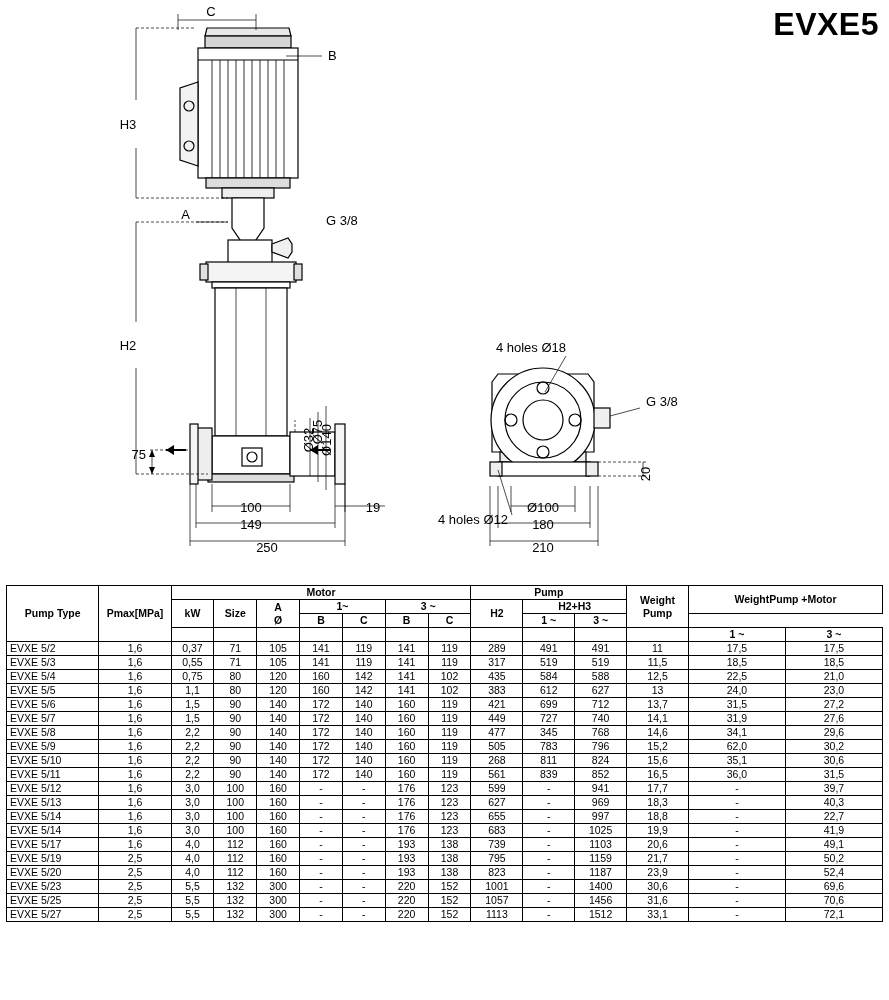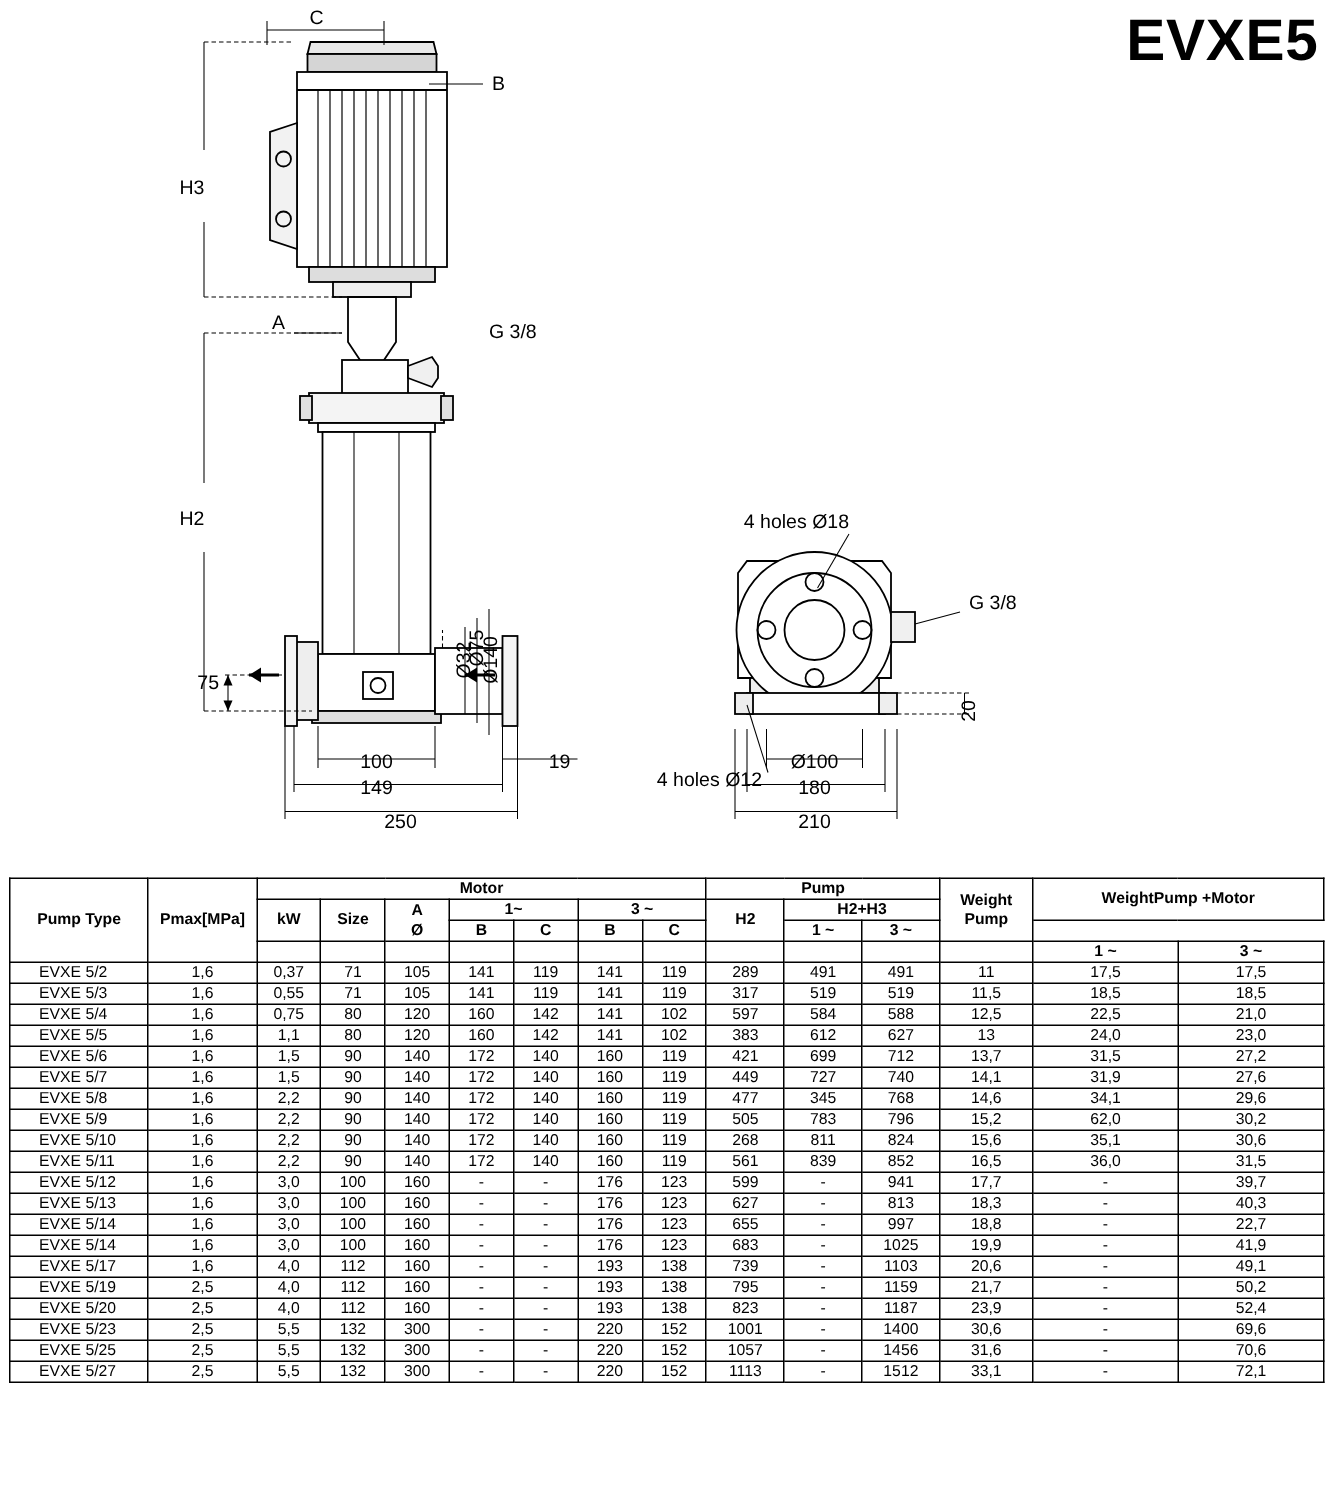--- a/index.html
+++ b/index.html
@@ -6,41 +6,41 @@
   body{
     width:889px;height:1000px;
     background:#ffffff;
     font-family:"Liberation Sans", sans-serif;
     color:#000;
     position:relative;
     overflow:hidden;
   }
   .title{
     position:absolute;right:10px;top:6px;
-    font-size:39px;font-weight:bold;letter-spacing:0.5px;text-align:center;
+    font-size:32px;font-weight:bold;letter-spacing:0.5px;text-align:center;
   }
   #drawing{position:absolute;left:0;top:0;width:889px;height:570px;}
   .tbl-wrap{position:absolute;left:6px;top:585px;width:877px;}
   table{
     border-collapse:collapse;
     width:877px;
     font-size:10px;
     table-layout:fixed;
   }
   table td, table th{
     border:1px solid #000;
     text-align:center;
     padding:0;
     height:13px;
     line-height:13px;
     font-weight:normal;
   }
   thead td, thead th{font-weight:bold;font-size:10.5px;}
   tbody td{font-size:10.5px;}
-  tbody tr td:first-child{text-align:left;padding-left:19px;}
+  tbody tr td:first-child{text-align:left;padding-left:3px;}
 </style>
 </head>
 <body>
 
 <div class="title">EVXE5</div>
 
 <svg id="drawing" viewBox="0 0 889 570" xmlns="http://www.w3.org/2000/svg">
   <g fill="none" stroke="#000" stroke-width="1.2">
 
     <path d="M205,36 L207,28 L289,28 L291,36 Z" fill="#e8e8e8"></path>
@@ -322,21 +322,21 @@
         <tr>
           <td>EVXE 5/4</td>
           <td>1,6</td>
           <td>0,75</td>
           <td>80</td>
           <td>120</td>
           <td>160</td>
           <td>142</td>
           <td>141</td>
           <td>102</td>
-          <td>597</td>
+          <td>435</td>
           <td>584</td>
           <td>588</td>
           <td>12,5</td>
           <td>22,5</td>
           <td>21,0</td>
         </tr>
         <tr>
           <td>EVXE 5/5</td>
           <td>1,6</td>
           <td>1,1</td>
@@ -477,21 +477,21 @@
           <td>1,6</td>
           <td>3,0</td>
           <td>100</td>
           <td>160</td>
           <td>-</td>
           <td>-</td>
           <td>176</td>
           <td>123</td>
           <td>627</td>
           <td>-</td>
-          <td>813</td>
+          <td>969</td>
           <td>18,3</td>
           <td>-</td>
           <td>40,3</td>
         </tr>
         <tr>
           <td>EVXE 5/14</td>
           <td>1,6</td>
           <td>3,0</td>
           <td>100</td>
           <td>160</td>

